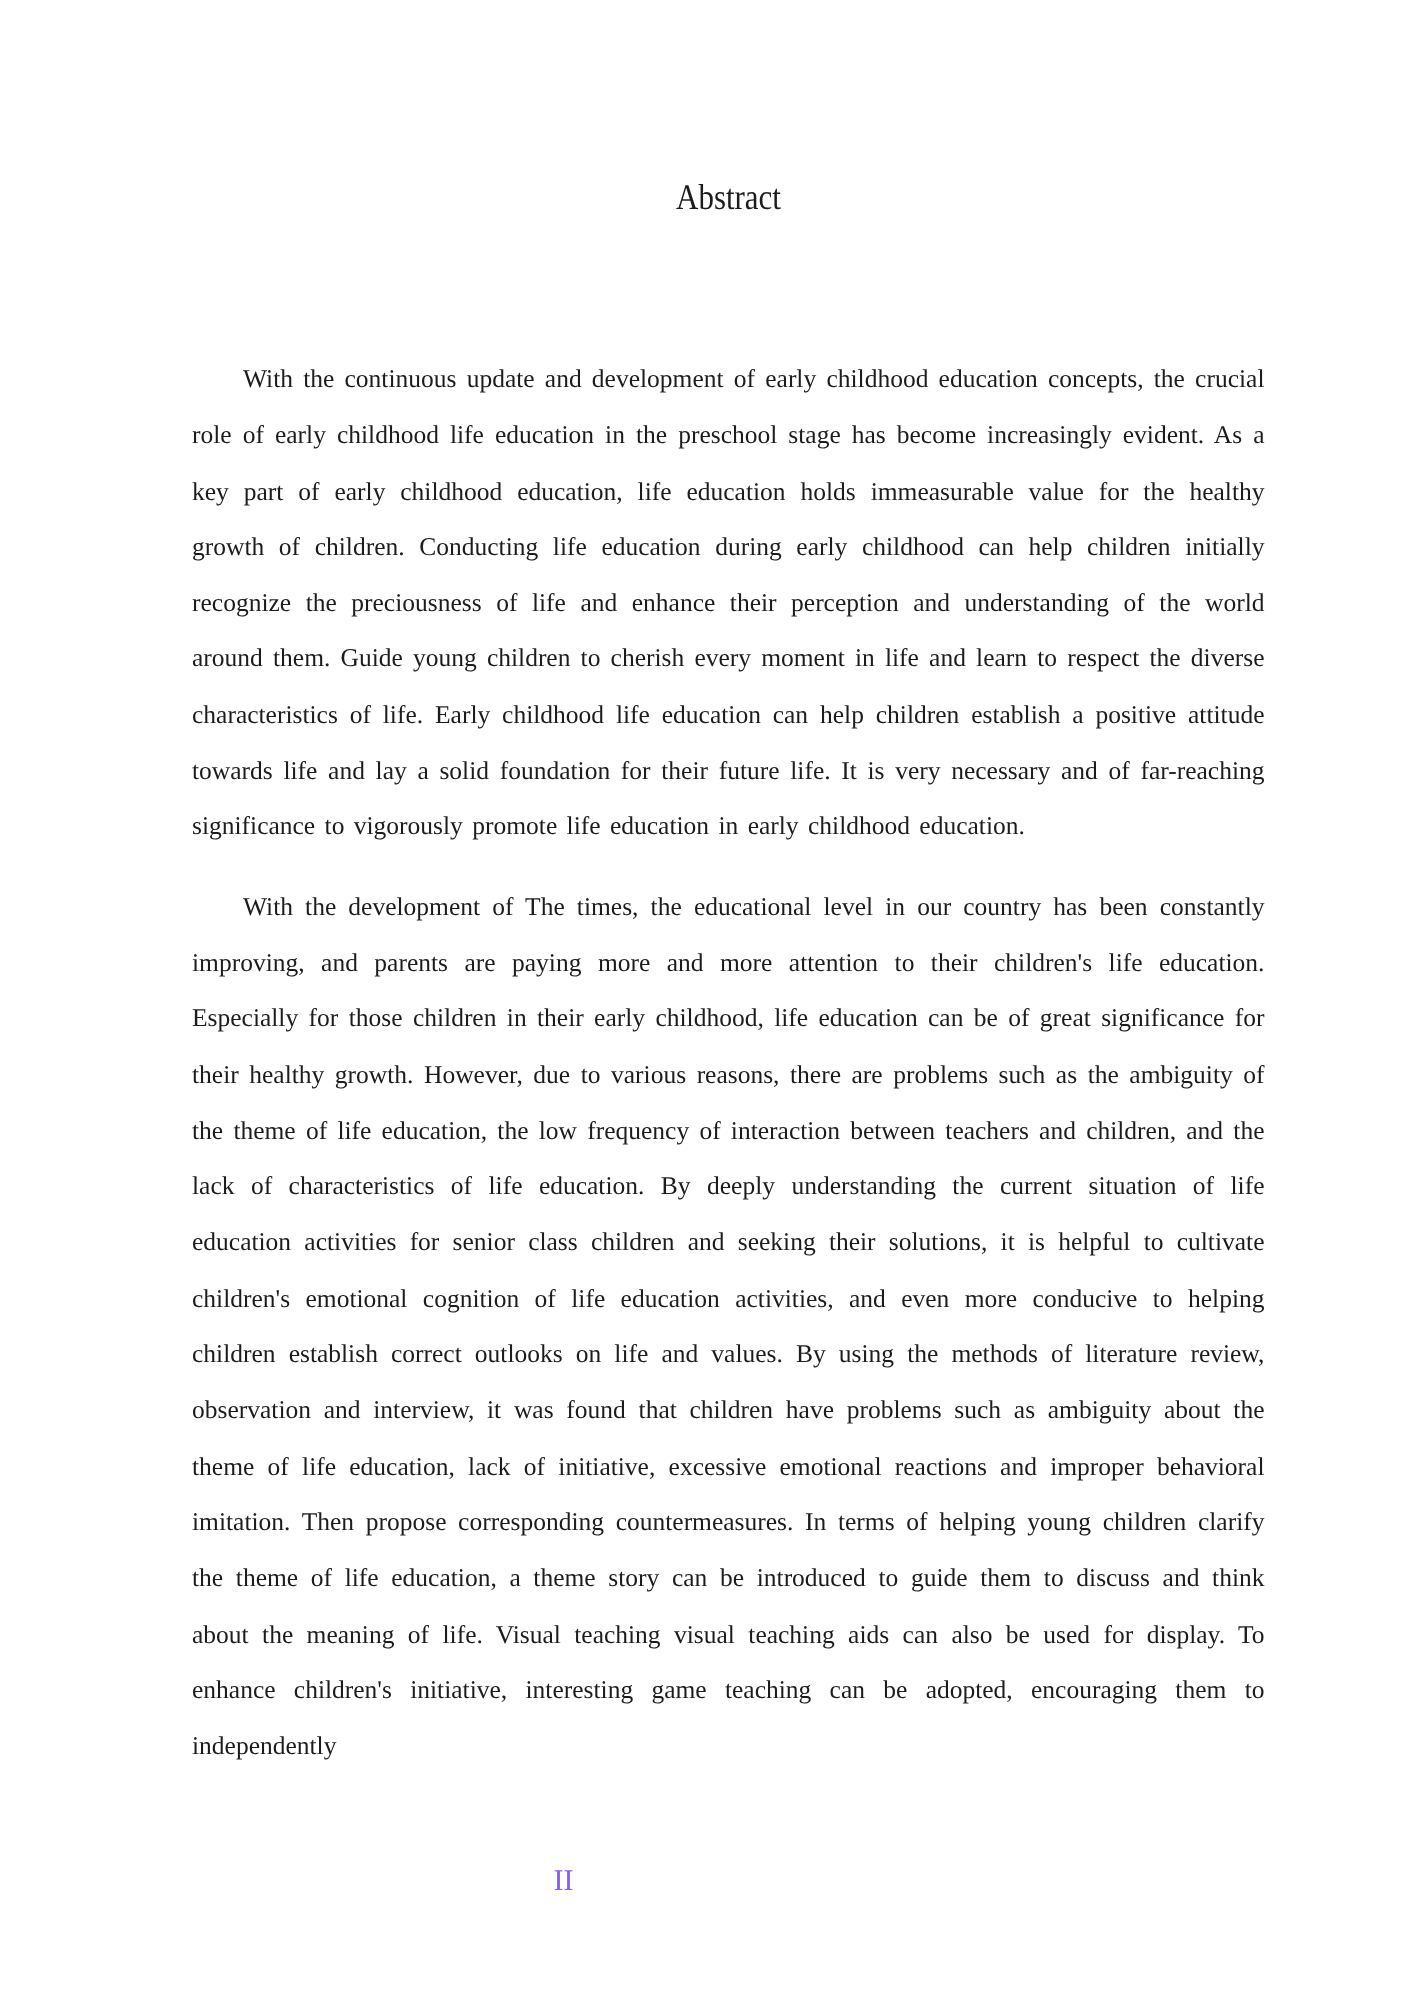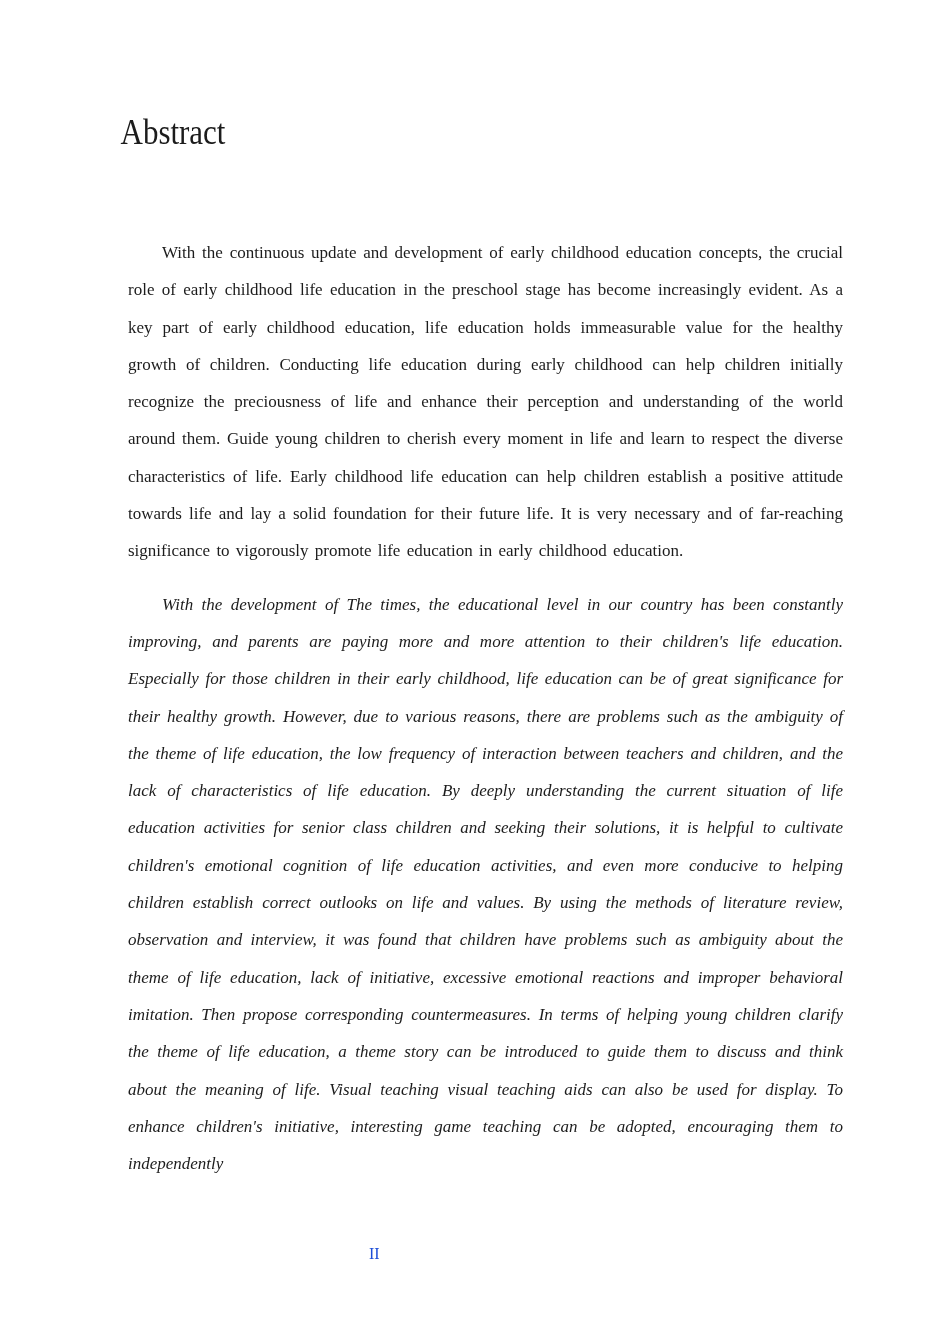--- a/index.html
+++ b/index.html
@@ -13,53 +13,52 @@
     font-family: "Liberation Serif", "DejaVu Serif", serif;
     color: #1c1c1c;
   }
   .page {
     position: absolute;
     inset: 0;
     padding: 0 91px 0 112px;
   }
   .doc-title {
     margin: 114px 0 0 0;
-    font-size: 36px;
+    font-size: 24px;
     font-weight: normal;
     line-height: 36px;
-    text-align: left;
+    text-align: center;
   }
   .doc-title .title-text {
     display: inline-block;
     transform: scaleX(0.86);
     transform-origin: center;
   }
   .body-text {
     margin-top: 84px;
   }
   .body-text p {
     margin: 16px;
     font-size: 17px;
     line-height: 37.3px;
     text-align: justify;
     text-indent: 34px;
     word-spacing: 2px;
   }
   .body-text p.continued {
     
     text-align-last: justify;
-    font-style: italic;
   }
   .page-number {
     position: absolute;
     top: 1244px;
     left: 369px;
-    font-size: 16px;
+    font-size: 20px;
     line-height: 20px;
-    color: #1d4ed8;
+    color: #8b5cf6;
   }
 </style>
 </head>
 <body>
 
 <div class="page">
 
   <h1 class="doc-title"><span class="title-text">Abstract</span></h1>
 
   <div class="body-text">

